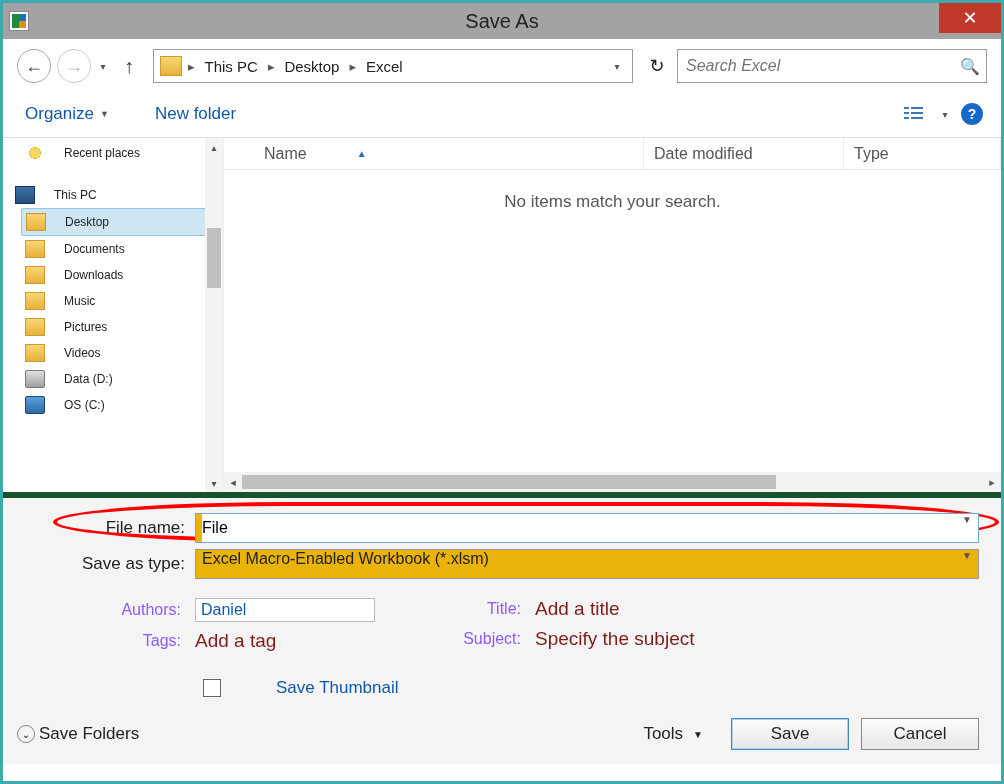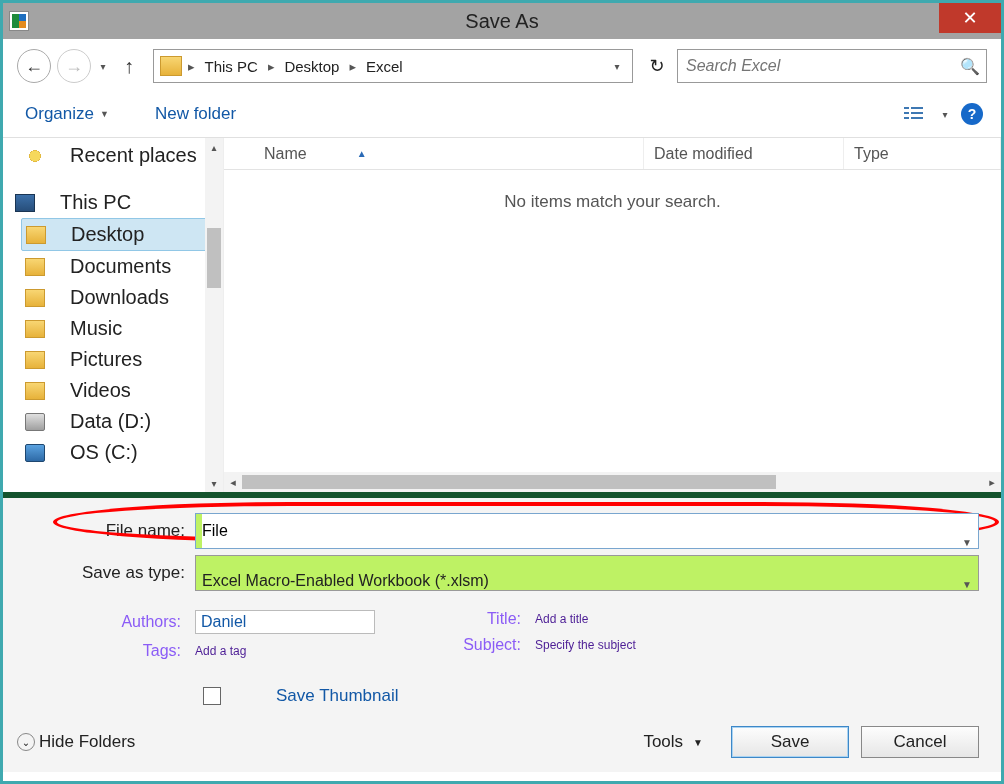--- a/index.html
+++ b/index.html
@@ -196,22 +196,22 @@
   }
   .sbscroll .down{ position:absolute; bottom:0; left:0; right:0;}
   .sbscroll .thumb{
     position:absolute; left:2px; right:2px;
     top:90px; height:60px;
     background:#c0c0c0;
   }
   .sbitem {
     display:flex; align-items:center;
     padding: 4px 2px 4px 4px;
-    gap:25px;
-    font-size:20px;
+    gap:19px;
+    font-size:12px;
   }
   .sbitem.lvl1 { margin-left:10px; }
   .sbitem.selected {
     background: #cee6f3;
     border:1px solid #91c7e6;
     border-radius:2px;
   }
   .fic { width:20px; height:18px; flex:0 0 20px; }
   .fic.fav { background: radial-gradient(circle,#f6d85c 40%,#d7a51e 42%,transparent 44%); }
   .fic.pc  { background: linear-gradient(#3b6fa8,#274e7a); border:1px solid #1a3553;}
@@ -272,24 +272,24 @@
   }
   .formrow .lbl {
     width: 192px;
     text-align:right;
     padding-right:10px;
     font-size:17px;
     color:#222;
   }
   .combo {
     flex:1;
-    height:36px;
+    height:30px;
     border:1px solid #79a6cf;
-    background:#bef264;
-    display:flex; align-items:flex-end;
+    background:#eab308;
+    display:flex; align-items:flex-start;
     position:relative;
     padding-left:6px;
     font-size:16px;
   }
   .combo.grey { border-color:#999; }
   .combo .dd {
     position:absolute; right:6px;
     color:#555; font-size:10px;
   }
   .combo input {
@@ -314,22 +314,22 @@
     display:flex; flex-direction:column;
     margin-right: 60px;
   }
   .metarow { display:flex; align-items:center; padding:4px 0; }
   .metarow .mlbl {
     width: 192px; text-align:right; padding-right:14px;
     font-size:16px; color:#8b5cf6;
   }
   .secondcol .mlbl { width: 100px; }
   .metarow .mval {
-    color:#4c1d95;
-    font-size:12px;
+    color:#7f1d1d;
+    font-size:19px;
   }
   .authorinp {
     border:1px solid #bbb;
     padding: 2px 5px;
     font-size:16px;
     color:#1258a6;
     width: 180px;
     background:#fff;
   }
   .thumbrow {
@@ -547,21 +547,21 @@
   </div>
 
   <div class="thumbrow">
     <div class="chk"></div>
     <div class="lbltxt">Save Thumbnail</div>
   </div>
 
   <div class="footerrow">
     <div class="hidefold">
       <div class="circ">⌄</div>
-      <span>Hide Folders</span>
+      <span>Save Folders</span>
     </div>
     <div class="spacer"></div>
     <div class="tools">
       <span>Tools</span>
       <span class="dd">▼</span>
     </div>
     <div class="winbtn default">Save</div>
     <div class="winbtn">Cancel</div>
   </div>
 </div>

